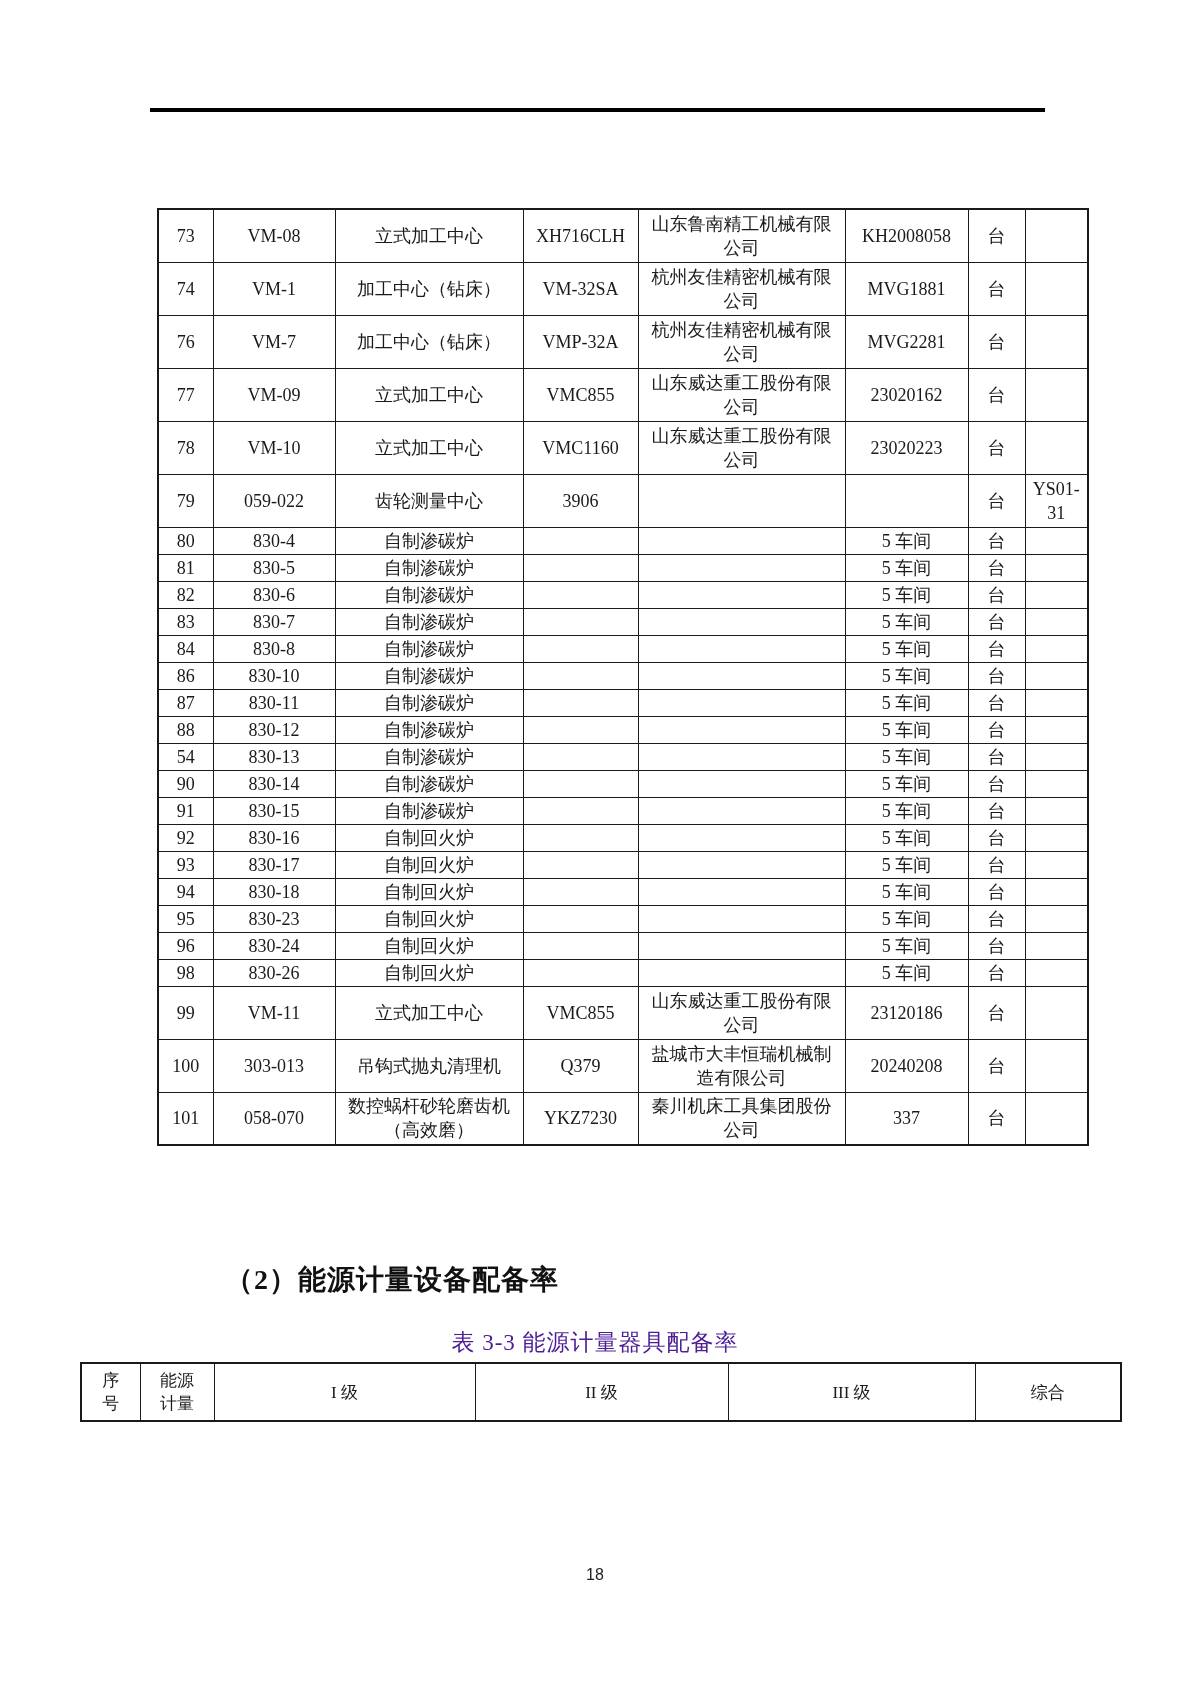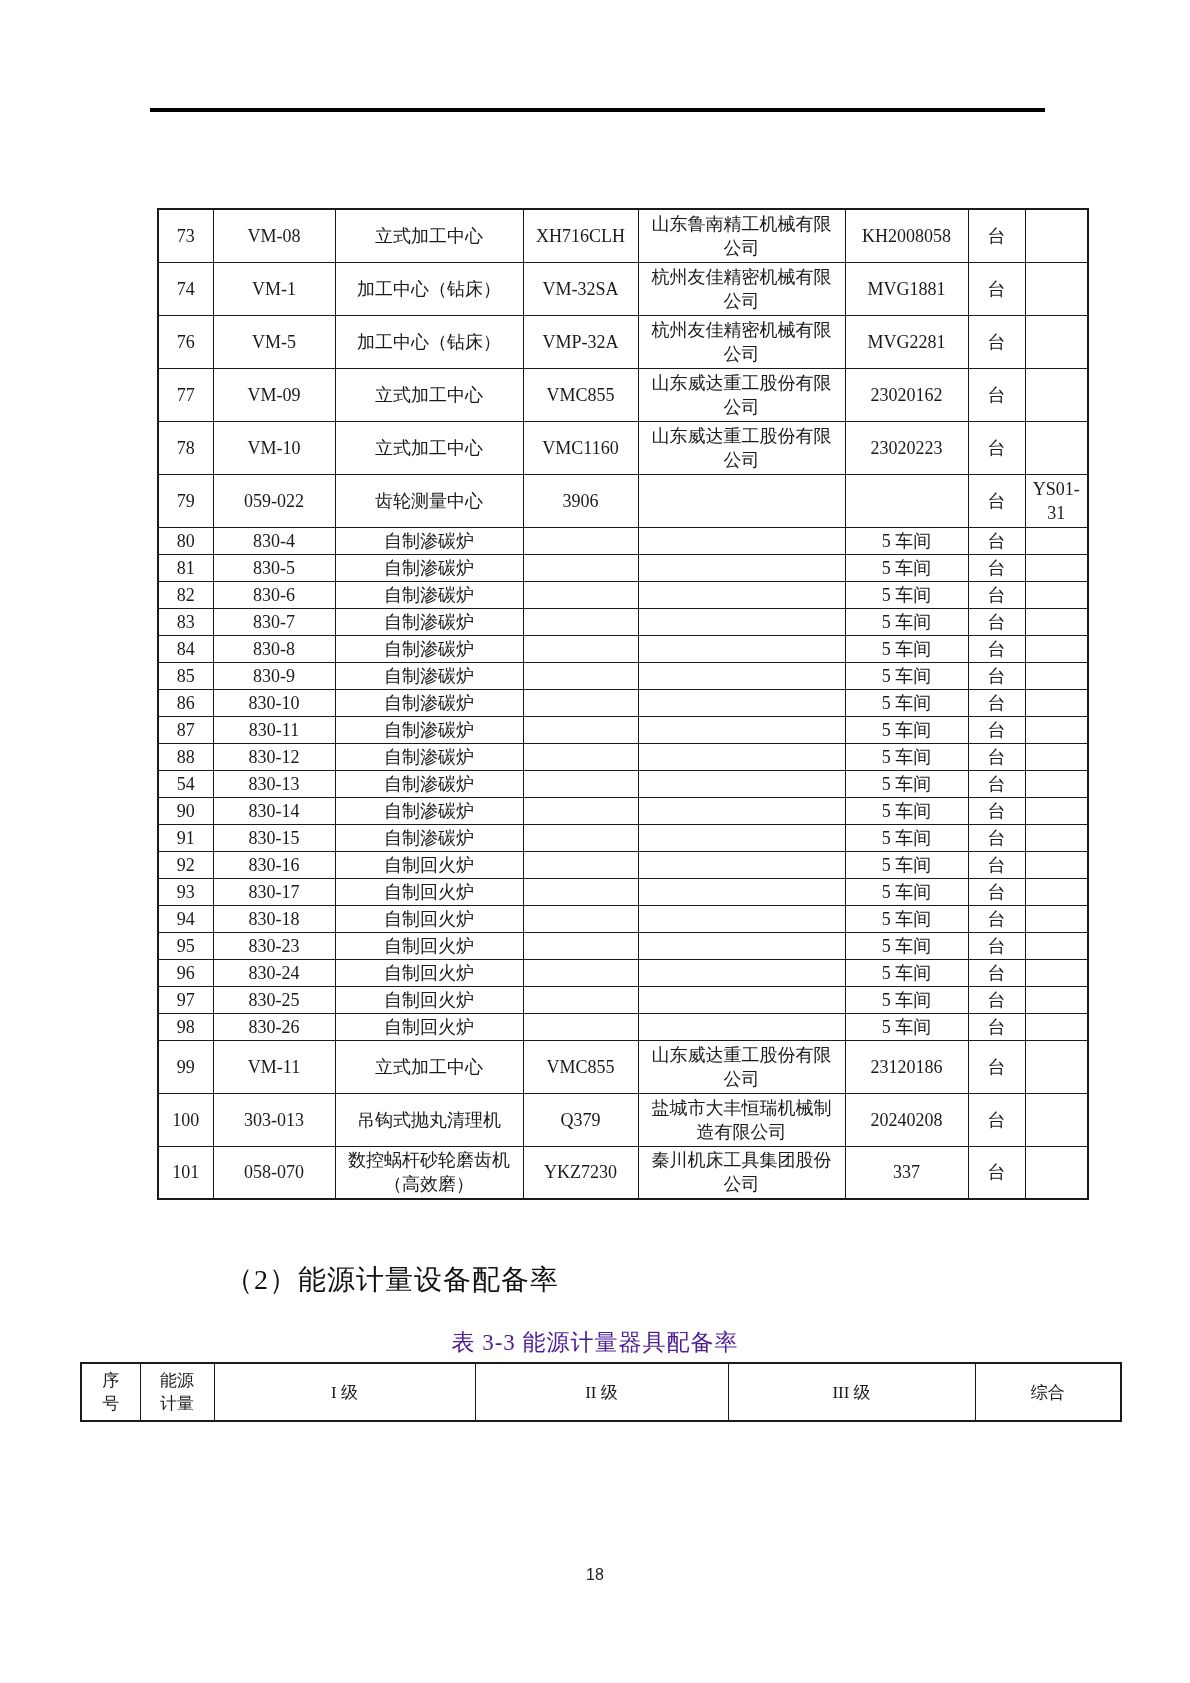--- a/index.html
+++ b/index.html
@@ -32,20 +32,21 @@
   }
   table.equip tr.tall  { height:53px;margin-top:32px; }
   table.equip tr.short { height:27px; }
   table.equip tr.short td { line-height:22px; }
   table.equip td.b { font-weight:normal; }
   .section-heading {
     position:absolute; left:225px; top:1263px;
     font-size:28px; line-height:34px;
     color:#111; letter-spacing:1px;
     white-space:nowrap;
+    font-weight:bold;
   }
   .table-caption {
     position:absolute; left:0; top:1330px; width:1190px;
     text-align:center;
     font-size:23px; line-height:26px; color:#4c1d95;
     letter-spacing:1px;
   }
   table.meter {
     position:absolute; left:80px; top:1362px;
     width:1040px;
@@ -101,21 +102,21 @@
           <td>VM-1</td>
           <td>加工中心（钻床）</td>
           <td>VM-32SA</td>
           <td>杭州友佳精密机械有限公司</td>
           <td>MVG1881</td>
           <td>台</td>
           <td></td>
         </tr>
         <tr class="tall">
           <td>76</td>
-          <td>VM-5</td>
+          <td>VM-7</td>
           <td>加工中心（钻床）</td>
           <td>VMP-32A</td>
           <td>杭州友佳精密机械有限公司</td>
           <td>MVG2281</td>
           <td>台</td>
           <td></td>
         </tr>
         <tr class="tall">
           <td>77</td>
           <td>VM-09</td>
@@ -190,30 +191,20 @@
           <td>84</td>
           <td class="b">830-8</td>
           <td>自制渗碳炉</td>
           <td></td>
           <td></td>
           <td>5 车间</td>
           <td>台</td>
           <td></td>
         </tr>
         <tr class="short">
-          <td>85</td>
-          <td class="b">830-9</td>
-          <td>自制渗碳炉</td>
-          <td></td>
-          <td></td>
-          <td>5 车间</td>
-          <td>台</td>
-          <td></td>
-        </tr>
-        <tr class="short">
           <td>86</td>
           <td class="b">830-10</td>
           <td>自制渗碳炉</td>
           <td></td>
           <td></td>
           <td>5 车间</td>
           <td>台</td>
           <td></td>
         </tr>
         <tr class="short">
@@ -302,30 +293,20 @@
           <td>自制回火炉</td>
           <td></td>
           <td></td>
           <td>5 车间</td>
           <td>台</td>
           <td></td>
         </tr>
         <tr class="short">
           <td>96</td>
           <td class="b">830-24</td>
-          <td>自制回火炉</td>
-          <td></td>
-          <td></td>
-          <td>5 车间</td>
-          <td>台</td>
-          <td></td>
-        </tr>
-        <tr class="short">
-          <td>97</td>
-          <td class="b">830-25</td>
           <td>自制回火炉</td>
           <td></td>
           <td></td>
           <td>5 车间</td>
           <td>台</td>
           <td></td>
         </tr>
         <tr class="short">
           <td>98</td>
           <td class="b">830-26</td>

